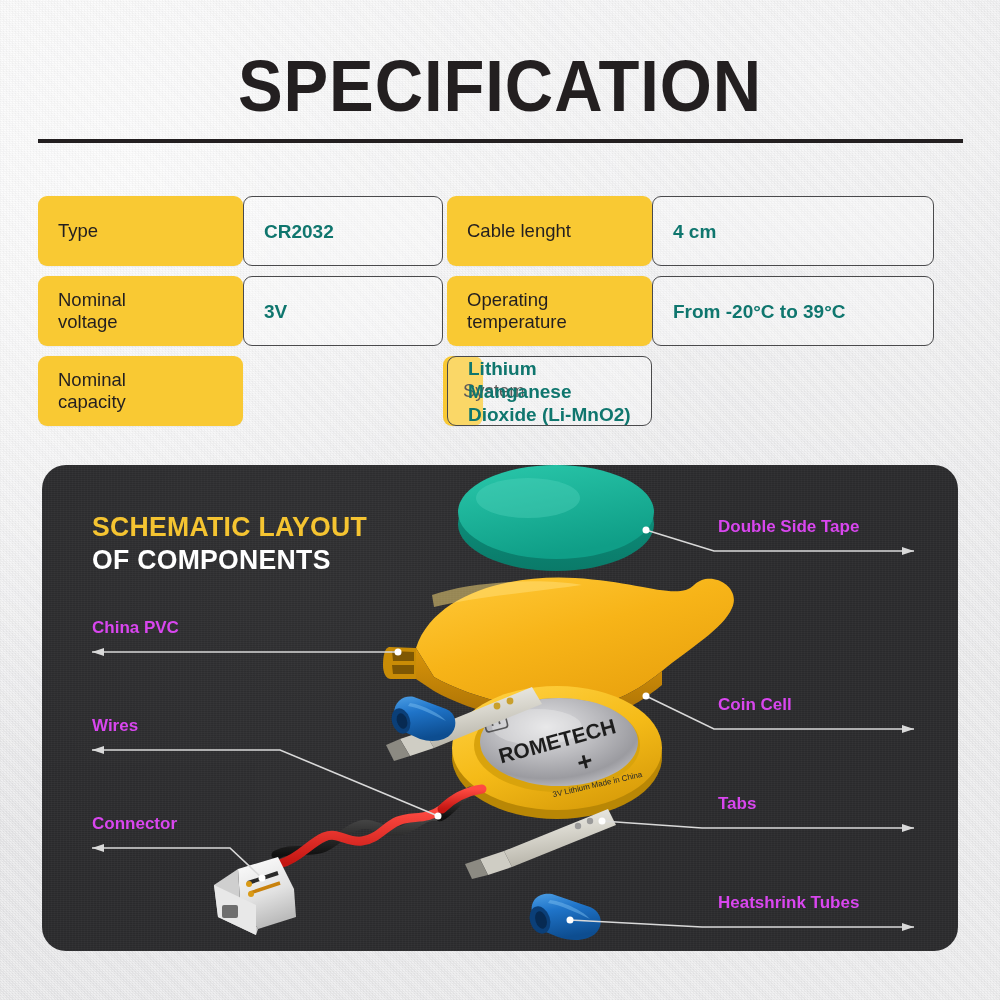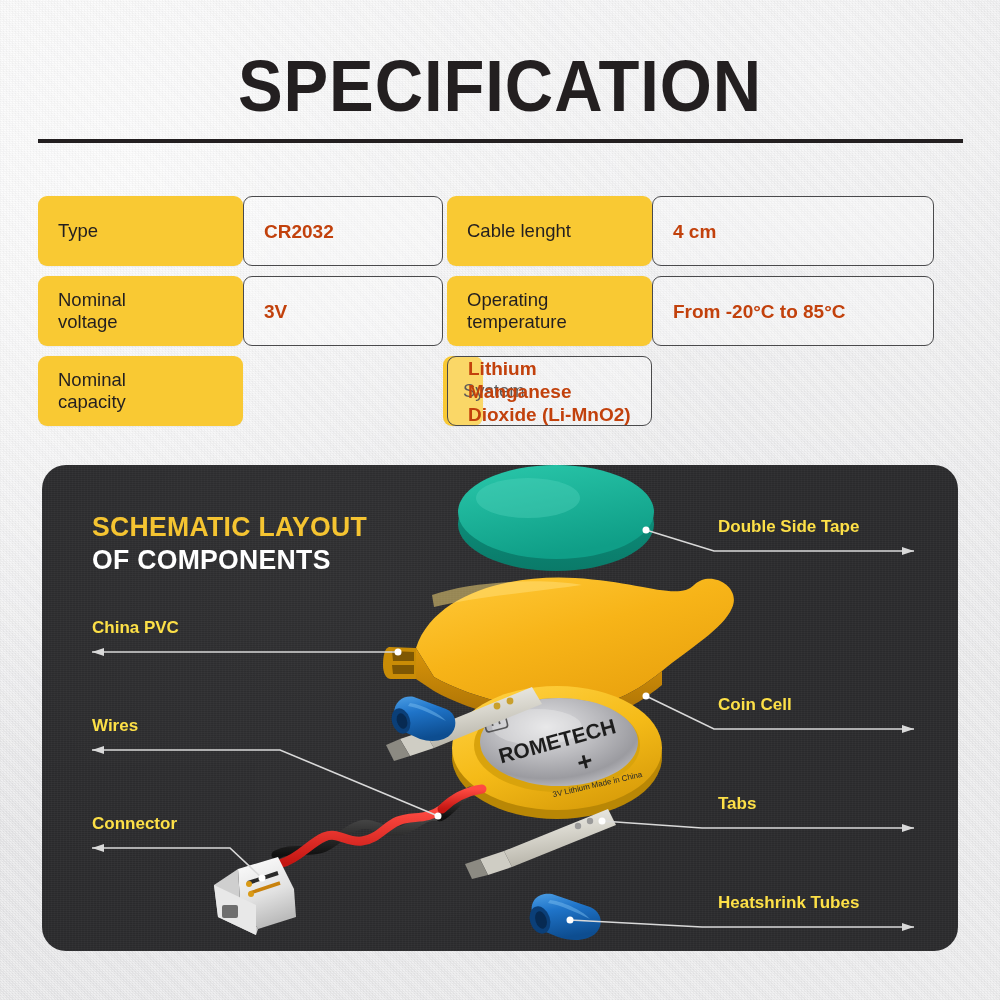--- a/index.html
+++ b/index.html
@@ -68,21 +68,21 @@
   }
   .val{
     background:rgba(255,255,255,.26);
     border:1.4px solid #4a4a4c;
     border-radius:9px;
     display:flex; align-items:center;
     padding:0 20px;
     font-size:19px;
     line-height:23px;
     font-weight:bold;
-    color:#c2410c;
+    color:#0f766e;
   }
   .gap { }
 
   
   .cell { margin-bottom:10px; }
 
   
   #schematic-panel{
     position:absolute; left:42px; top:465px;
     width:916px; height:486px;
@@ -107,21 +107,21 @@
     letter-spacing:.3px;
     transform:scaleX(.95);
     transform-origin:left center;
   }
   .ph-line1{ font-size:28px; line-height:33px; color:#f5c431; }
   .ph-line2{ font-size:28px; line-height:33px; color:#ffffff; }
 
   
   .callout{
     position:absolute; z-index:9;
-    color:#fde047;
+    color:#d946ef;
     font-size:17px; line-height:20px;
     font-weight:bold;
     white-space:nowrap;
   }
 
   
   #leaders{ position:absolute; left:0; top:0; width:916px; height:486px; z-index:7; }
 
   
   #artwork{ position:absolute; left:0; top:0; width:916px; height:486px; z-index:6; }
@@ -137,21 +137,21 @@
   <div class="pill cell">Type</div>
   <div class="val cell">CR2032</div>
   <div class="gap"></div>
   <div class="pill cell">Cable lenght</div>
   <div class="val cell">4 cm</div>
 
   <div class="pill cell">Nominal<br>voltage</div>
   <div class="val cell">3V</div>
   <div class="gap"></div>
   <div class="pill cell">Operating<br>temperature</div>
-  <div class="val cell">From -20°C to 85°C</div>
+  <div class="val cell">From -20°C to 39°C</div>
 
   <div class="pill cell">Nominal<br>capacity</div>
   <div class="gap"></div>
   <div class="pill cell">System</div>
   <div class="val cell">Lithium Manganese<br>Dioxide (Li-MnO2)</div>
 </div>
 
 <div id="schematic-panel">
 
   <div class="panel-heading">

